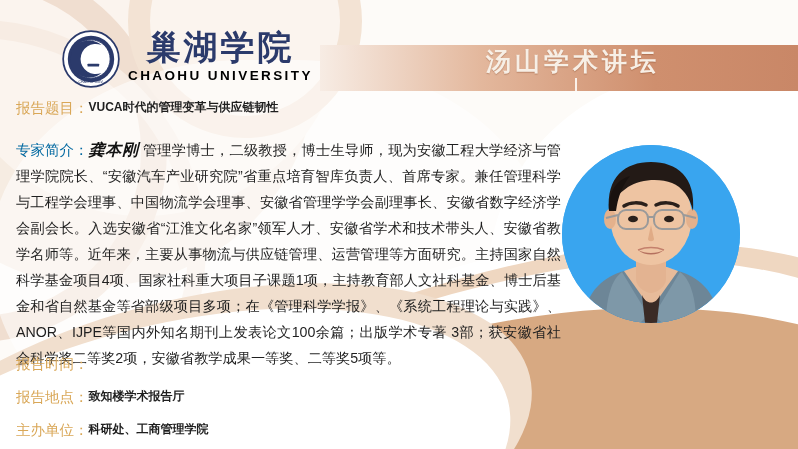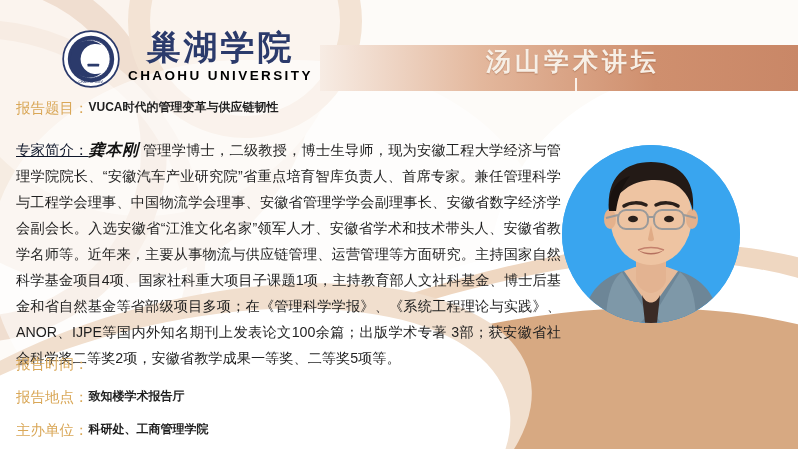--- a/index.html
+++ b/index.html
@@ -219,25 +219,24 @@
   #f-place  { left: 16px; top: 388px; }
   #f-host   { left: 16px; top: 421px; }
 
   #f-bio {
     position: absolute;
     left: 16px; top: 137px;
     width: 545px;
     z-index: 7;
   }
   #f-bio .bio-label {
-    color: #0f172a;
+    color: #0369a1;
     font-size: 14.5px;
     float: left;
     line-height: 26px;
-    text-decoration: underline;
   }
   .bio-body {
     font-size: 14.2px;
     color: #1f1f1f;
     line-height: 26px;
     text-align: justify;
     text-justify: inter-ideograph;
   }
   .bio-name {
     font-weight: bold;

